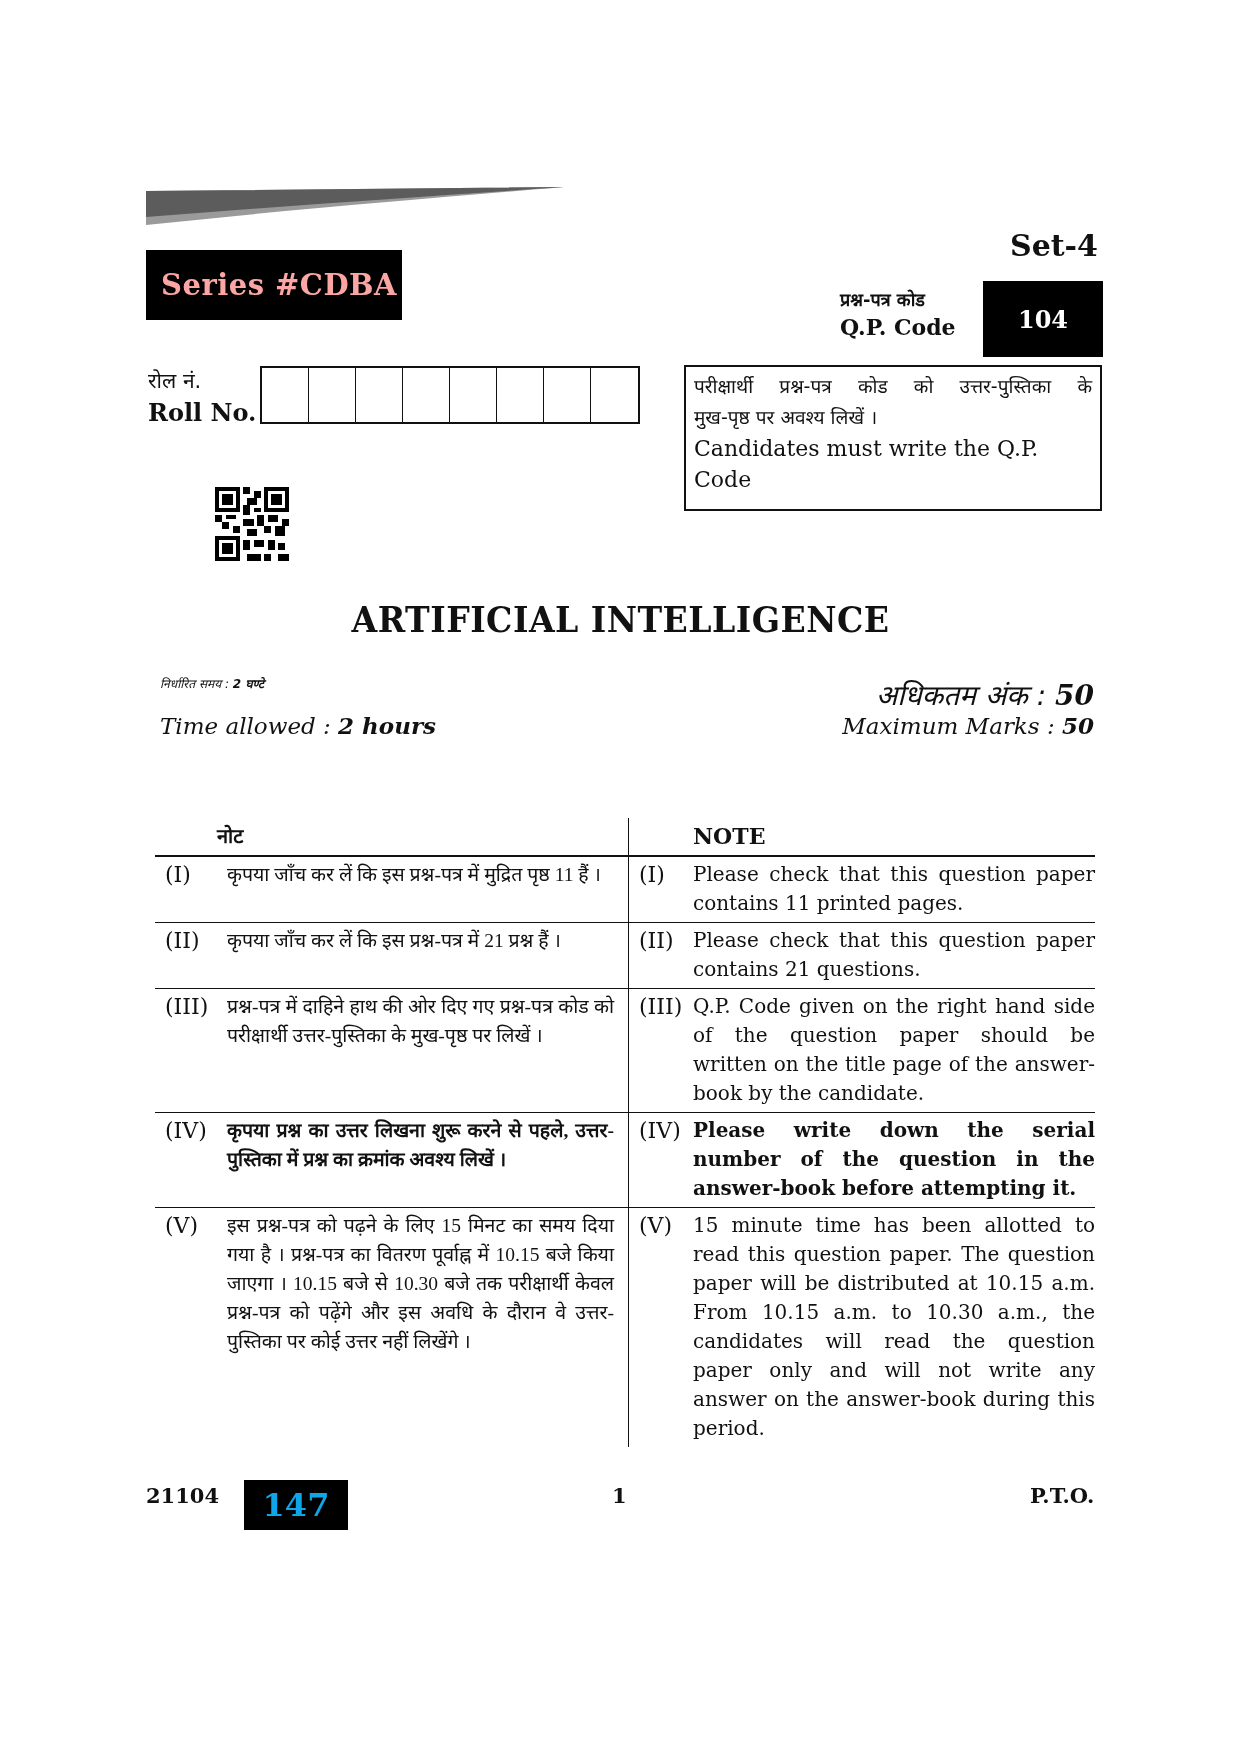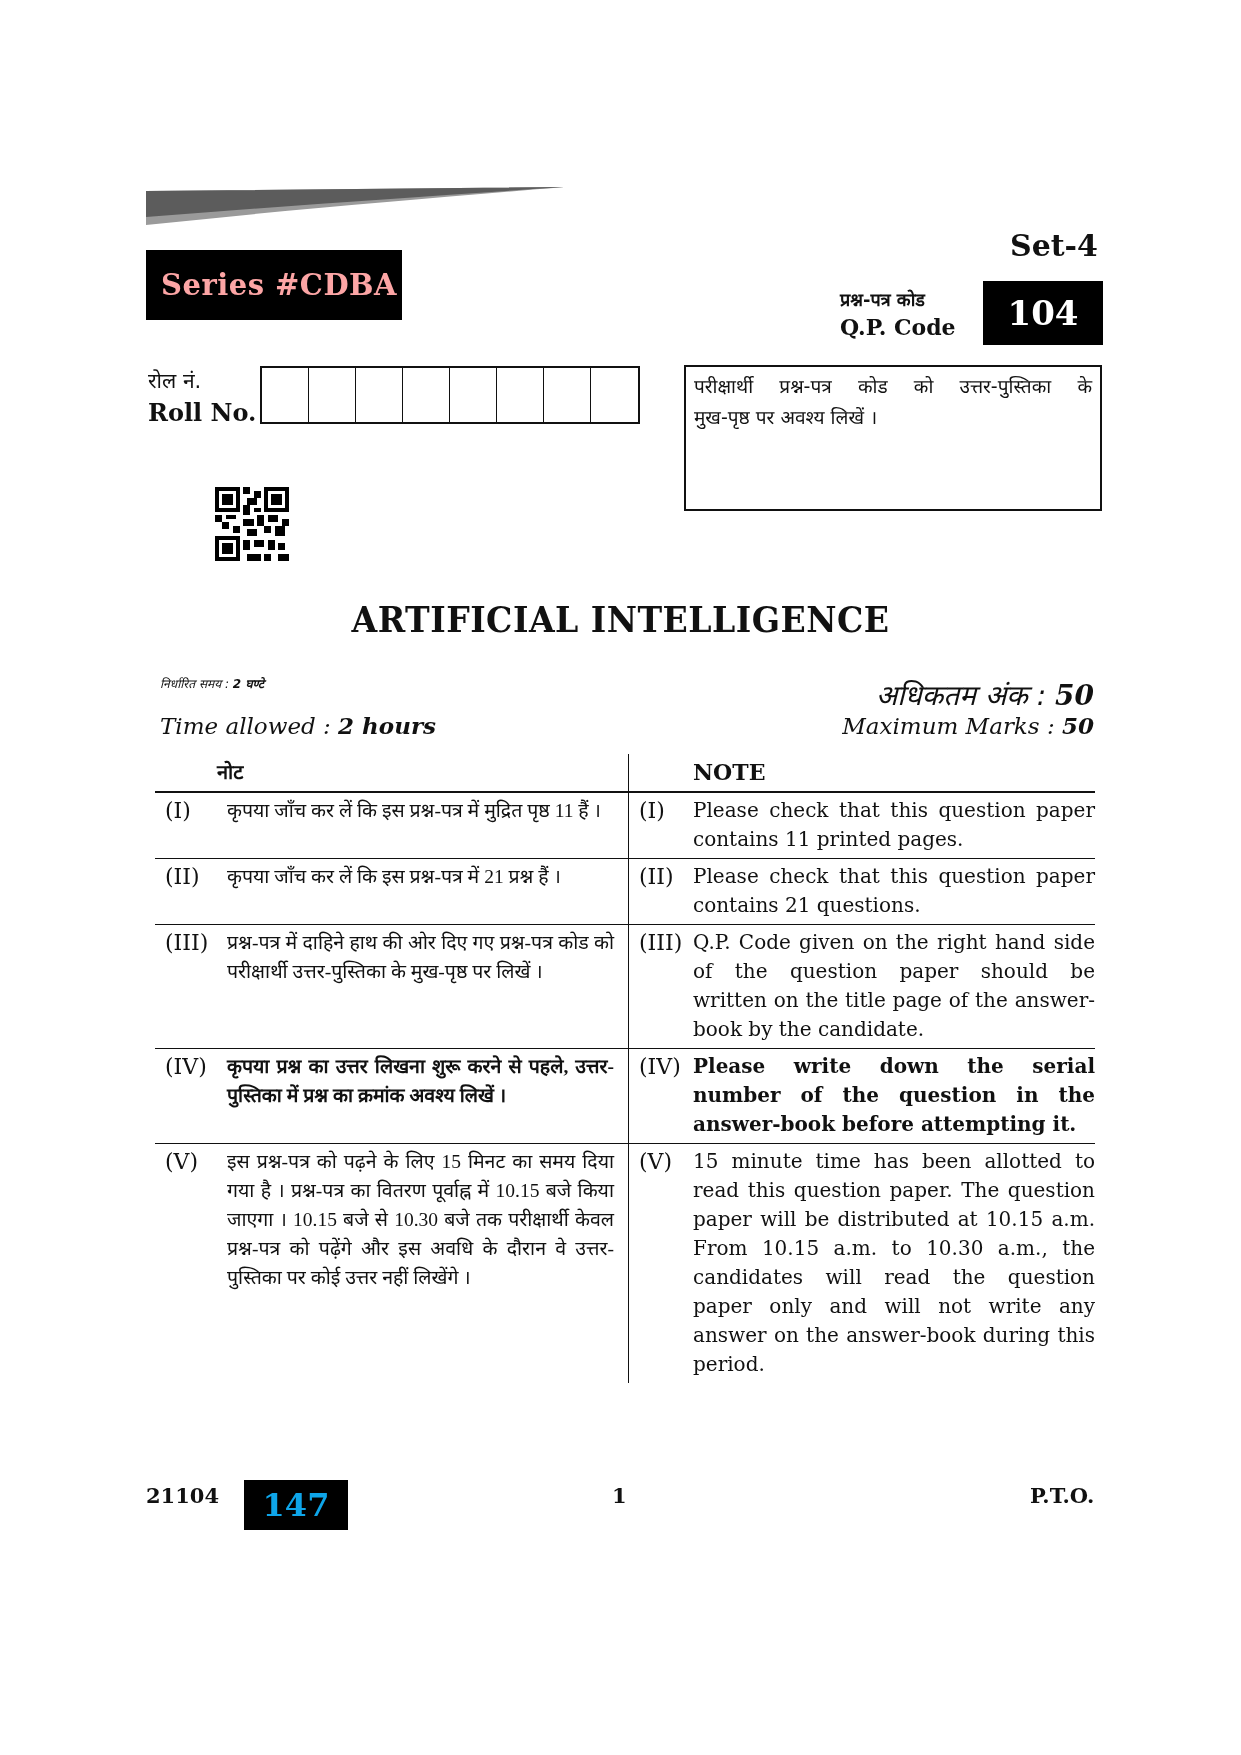--- a/index.html
+++ b/index.html
@@ -10,22 +10,22 @@
 
   
   #swoosh { left:146px; top:187px; width:418px; height:38px; }
 
   #series-box { left:146px; top:250px; width:256px; height:70px; background:#000;
                 color:#fca5a5; font-weight:bold; font-size:29px; display:flex; align-items:center;
                 padding-left:15px; box-sizing:border-box; letter-spacing:0.5px; }
   #set-label { left:1010px; top:228px; font-size:30px; font-weight:bold; }
   #qp-hindi { left:840px; top:287px; font-size:18px; font-weight:bold; }
   #qp-english { left:840px; top:314px; font-size:22px; font-weight:bold; }
-  #qp-box { left:983px; top:281px; width:120px; height:64px; background:#000; color:#fff;
-            font-size:34px; font-weight:bold; display:flex; align-items:center; justify-content:center; }
+  #qp-box { left:983px; top:281px; width:120px; height:76px; background:#000; color:#fff;
+            font-size:24px; font-weight:bold; display:flex; align-items:center; justify-content:center; }
 
   #roll-hindi { left:148px; top:366px; font-size:21px; }
   #roll-english { left:148px; top:398px; font-size:24px; font-weight:bold; }
   #roll-grid { left:260px; top:366px; display:flex; border:2px solid #111; height:54px; }
   .roll-cell { width:47px; height:54px; border-right:1.5px solid #111; box-sizing:border-box; }
   .roll-cell:last-child { border-right:none; }
 
   #qr { left:215px; top:487px; width:74px; height:74px; }
 
   #instr-box { left:684px; top:365px; width:418px; height:146px; border:2.5px solid #111;
@@ -37,21 +37,21 @@
   #title { left:0; width:1241px; top:598px; text-align:center; font-size:36px; font-weight:bold;
            letter-spacing:0.5px; transform:scaleX(0.92); }
 
   #time-hi { left:160px; top:675px; font-size:12px; font-style:italic; }
   #time-en { left:160px; top:712px; font-size:23px; font-style:italic; }
   #marks-hi { right:147px; top:675px; font-size:28px; font-style:italic; text-align:right; }
   #marks-en { right:147px; top:712px; font-size:23px; font-style:italic; text-align:right; }
   .b { font-weight:bold; }
 
   
-  #notes { left:155px; top:754px; width:940px; }
+  #notes { left:155px; top:818px; width:940px; }
   .nrow { display:flex; border-bottom:1.5px solid #111; }
   .nrow.head { border-bottom:2px solid #111; }
   .nrow.nolast { border-bottom:none; }
   .ncol { width:474px; box-sizing:border-box; display:flex; padding:3px 0 4px 0; }
   .ncol.left { border-right:1.5px solid #111; padding-right:14px; }
   .ncol.right { padding-left:10px; width:466px; }
   .num { width:54px; flex-shrink:0; font-size:22px; line-height:29px; }
   .ncol.left .num { padding-left:10px; width:62px; }
   .txt { flex:1; line-height:29px; text-align:justify; }
   .ncol.left .txt { font-family:Liberation Serif, serif; font-size:19.5px; }
@@ -131,20 +131,21 @@
     <rect x="15" y="15" width="2" height="3" fill="#000"></rect>
     <rect x="18" y="16" width="2" height="2" fill="#000"></rect>
   <rect x="9" y="19" width="4" height="2" fill="#000"></rect>
     <rect x="14" y="19" width="2" height="2" fill="#000"></rect>
     <rect x="18" y="19" width="3" height="2" fill="#000"></rect>
 </svg>
 
 <div id="instr-box" class="abs">
   <div class="hi">परीक्षार्थी प्रश्न-पत्र कोड को उत्तर-पुस्तिका के</div>
   <div class="hi last">मुख-पृष्ठ पर अवश्य लिखें ।</div>
+  <div class="en">Candidates must write the Q.P. Code</div>
 </div>
 
 <div id="title" class="abs">ARTIFICIAL INTELLIGENCE</div>
 
 <div id="time-hi" class="abs">
   <span class="deva">निर्धारित समय : </span><span class="deva b">2 घण्टे</span>
 </div>
 <div id="time-en" class="abs">
   <span>Time allowed : </span><span class="b">2 hours</span>
 </div>

